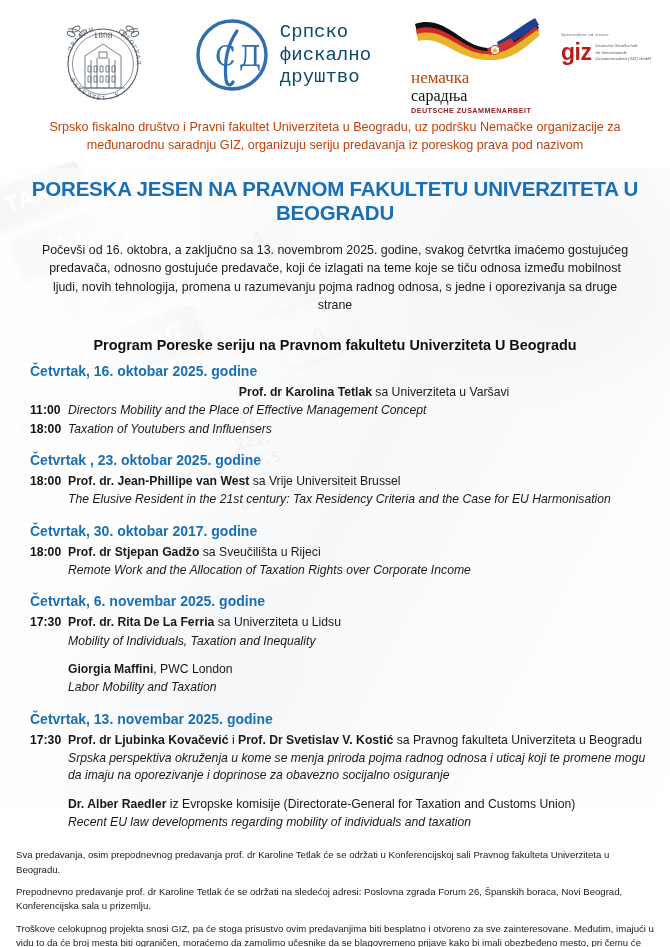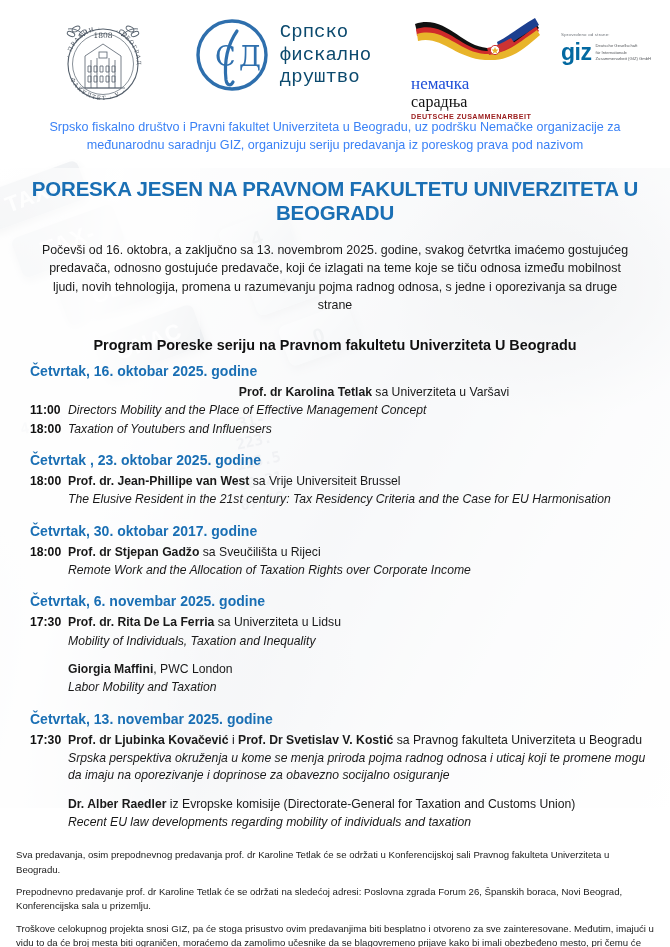--- a/index.html
+++ b/index.html
@@ -58,34 +58,34 @@
   .sfd{display:flex;align-items:center;gap:9px;margin-left:42px;}
   .sfd-mark{width:78px;height:78px;}
   .sfd-text{
     font-family:Liberation Mono, monospace;
     color:#0c4a6e;font-size:19px;line-height:1.18;white-space:nowrap;
   }
 
   
   .gc{margin-left:40px;width:132px;}
   .gc-flag{width:132px;height:44px;display:block;}
-  .gc-l1{font-family:"Liberation Serif","DejaVu Serif",serif;font-size:17px;color:#1d4ed8;line-height:1.05;margin-top:15px;}
+  .gc-l1{font-family:"Liberation Serif","DejaVu Serif",serif;font-size:17px;color:#c2410c;line-height:1.05;margin-top:9px;}
   .gc-l2{font-family:"Liberation Serif","DejaVu Serif",serif;font-size:16px;color:#111;line-height:1.1;}
   .gc-l3{font-size:7.2px;letter-spacing:.45px;color:#9c2020;margin-top:2px;font-weight:700;}
 
   
   .giz{margin-left:18px;padding-top:16px;}
   .giz-note{font-size:4.4px;color:#6d7278;letter-spacing:.2px;margin-bottom:6px;}
   .giz-row{display:flex;align-items:center;gap:4px;}
-  .giz-word{font-size:23px;font-weight:700;color:#0369a1;line-height:.85;letter-spacing:-.5px;}
+  .giz-word{font-size:23px;font-weight:700;color:#b91c1c;line-height:.85;letter-spacing:-.5px;}
   .giz-sub{font-size:4.2px;color:#55585c;line-height:1.5;}
 
   
   .intro{
-    text-align:center;font-size:12.6px;line-height:1.45;color:#3b82f6;
+    text-align:center;font-size:12.6px;line-height:1.45;color:#c2410c;
     padding:6px 38px 0 38px;
   }
 
   
   .main-title{
     text-align:center;color:#1a6fb4;font-size:20.5px;font-weight:700;
     letter-spacing:-.2px;margin:22px 0 0 0;padding:0 10px;
   }
 
   

